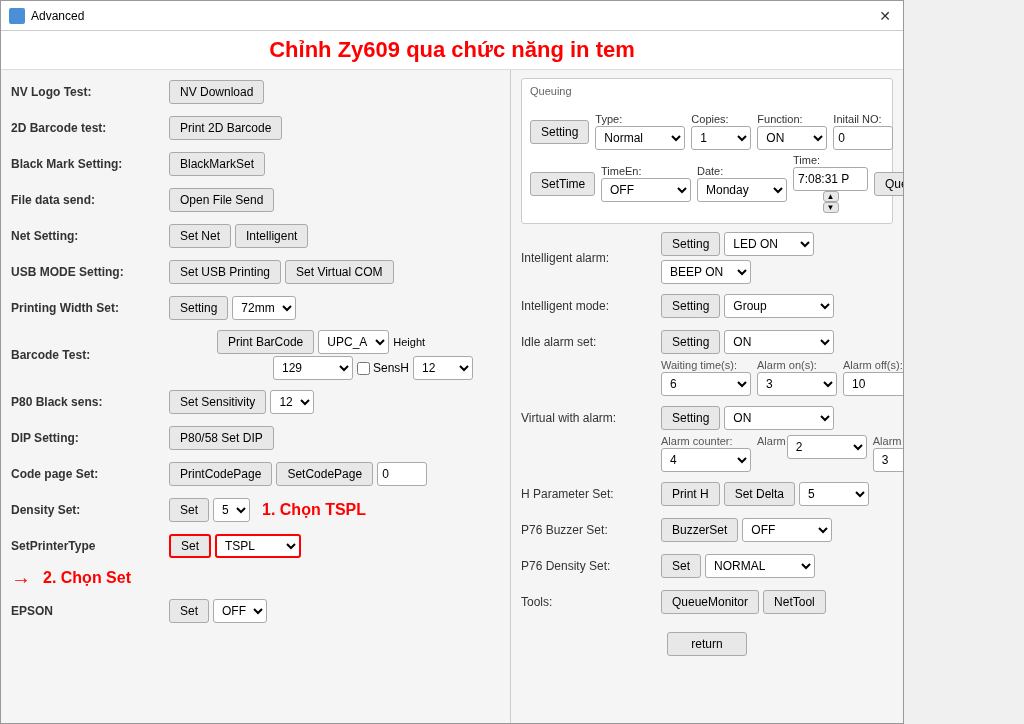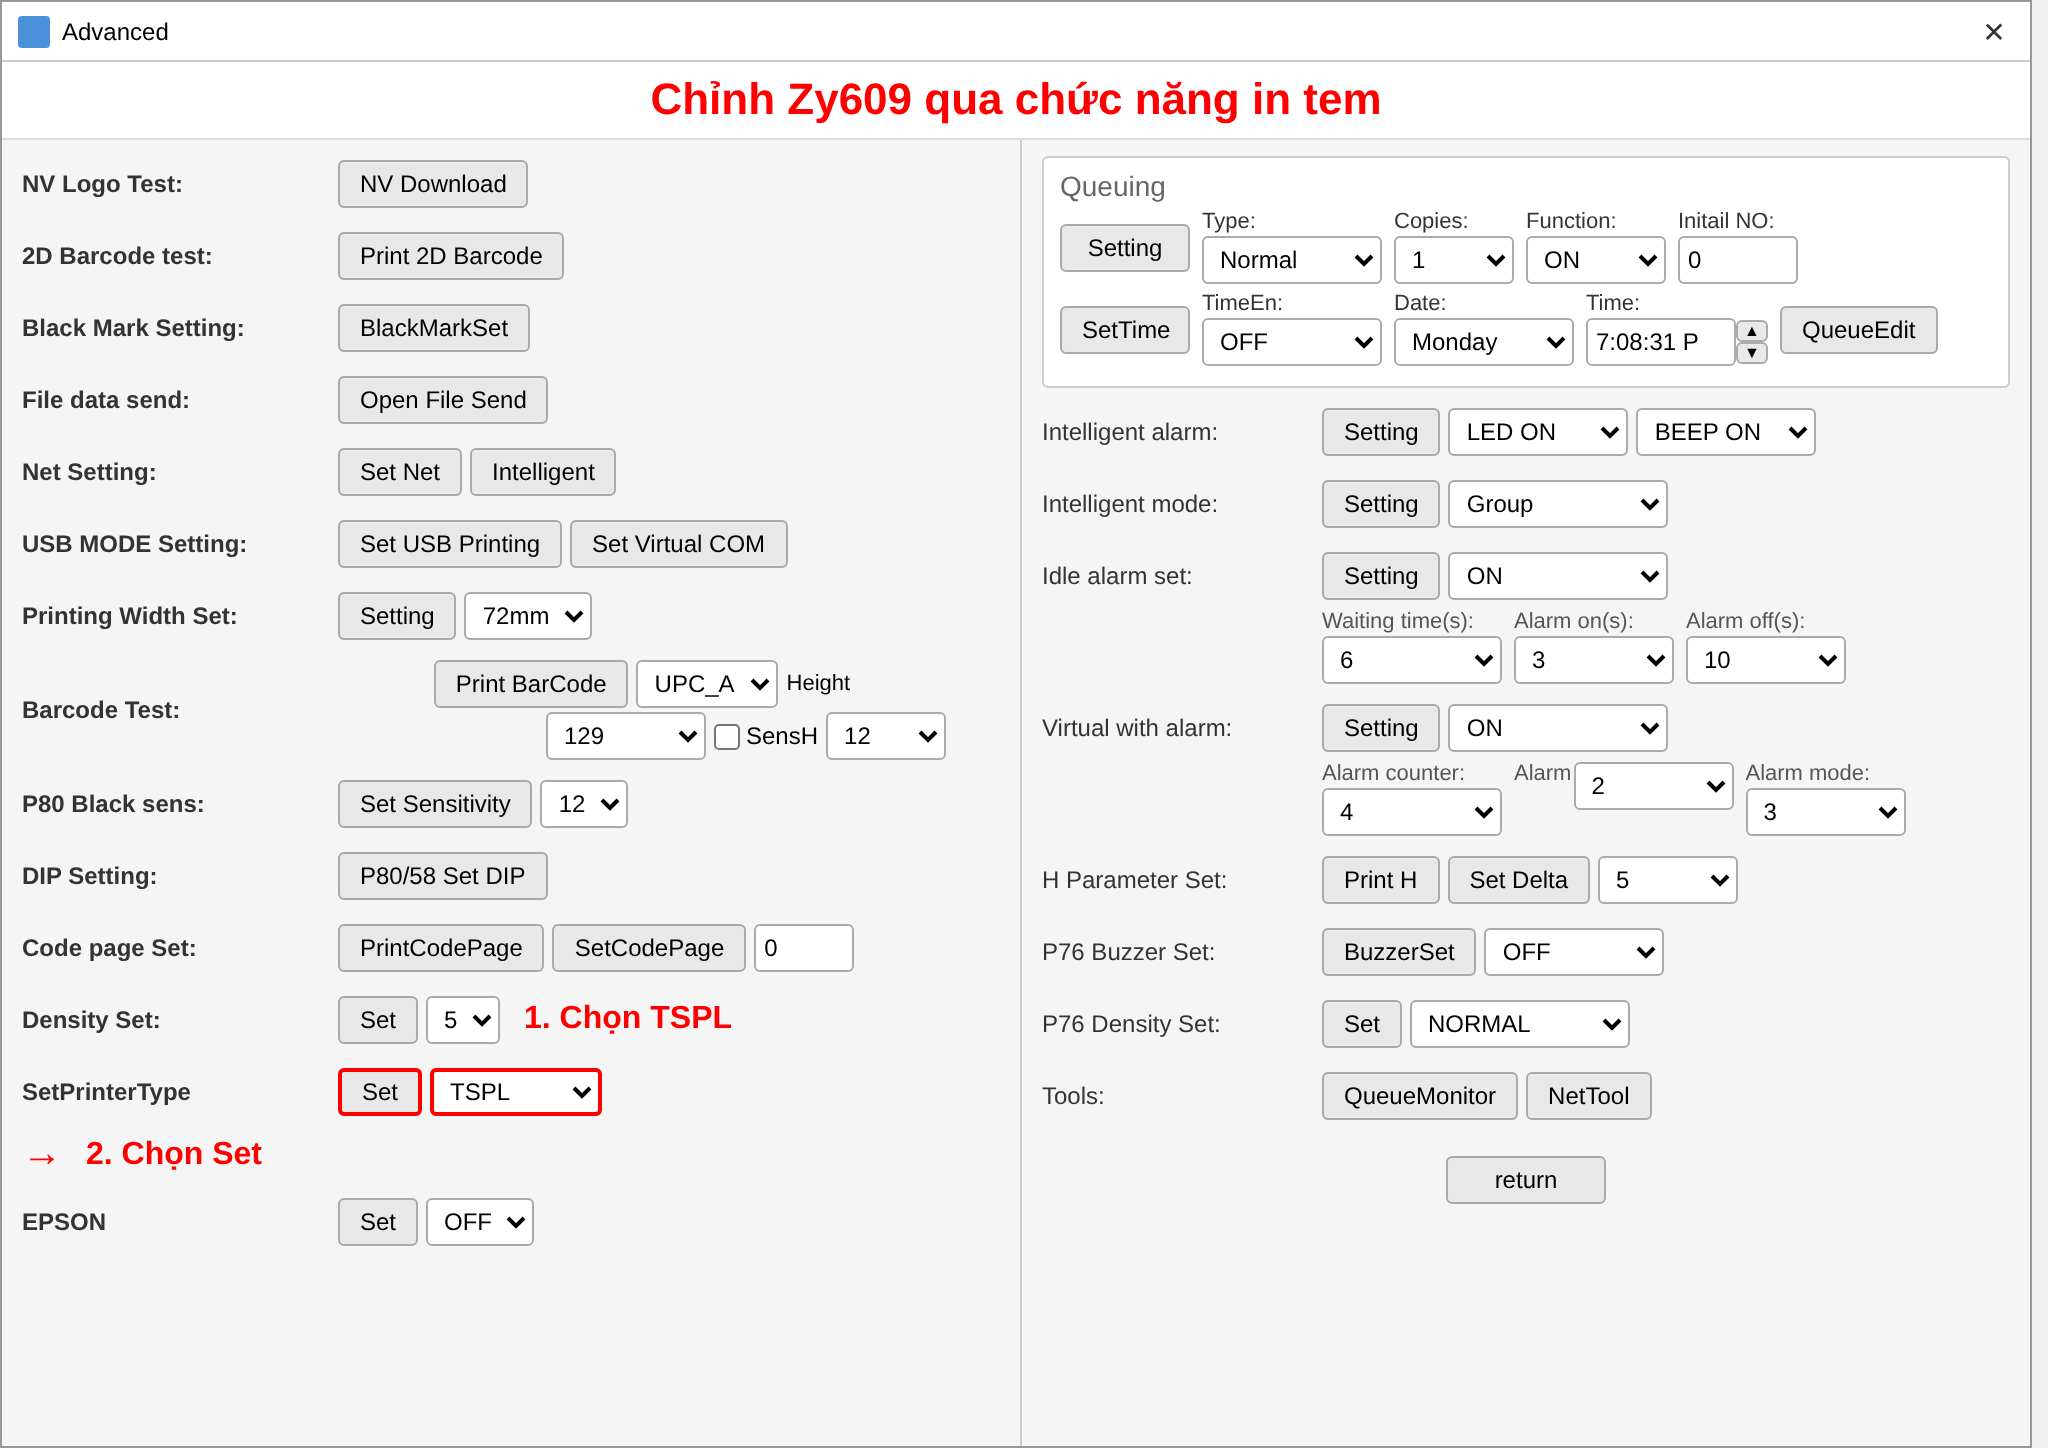--- a/index.html
+++ b/index.html
@@ -1,19 +1,19 @@
 <!DOCTYPE html>
 <html><head>
   <meta charset="utf-8">
   <style>
     * { box-sizing: border-box; margin: 0; padding: 0; }
     body { font-family: 'Segoe UI', Arial, sans-serif; font-size: 12px; background: #f0f0f0; }
     
     .window { 
-      width: 1016px; height: 724px; background: #737373; 
+      width: 904px; height: 724px; background: #737373; 
       border: 1px solid #999; display: flex; flex-direction: column;
       overflow: hidden;
     }
     
     .title-bar { 
       background: #fff; height: 30px; display: flex; align-items: center; 
       padding: 0 8px; border-bottom: 1px solid #ccc; justify-content: space-between;
     }
     .title-bar-left { display: flex; align-items: center; gap: 6px; }
     .title-icon { width: 16px; height: 16px; background: #4a90d9; border-radius: 2px; }
@@ -59,38 +59,38 @@
     
     input[type="text"] {
       padding: 2px 4px; border: 1px solid #aaa; border-radius: 3px;
       font-size: 12px; height: 24px; background: white;
     }
     
     .queuing-section {
       border: 1px solid #ccc; padding: 6px 8px; background: white; border-radius: 3px;
       margin-bottom: 8px;
     }
-    .queuing-title { font-size: 14px; color: #666; margin-bottom: 4px; }
+    .queuing-title { font-size: 11px; color: #666; margin-bottom: 16px; }
     .queuing-row { display: flex; align-items: center; gap: 6px; margin-bottom: 4px; }
     .col-header { font-size: 11px; color: #333; min-width: 50px; }
     
     .right-form-row {
       display: flex; align-items: center; margin-bottom: 8px; min-height: 28px;
     }
     .right-label { width: 140px; font-size: 12px; color: #333; flex-shrink: 0; }
     .right-controls { display: flex; align-items: center; gap: 4px; flex-wrap: wrap; }
     .sub-label { font-size: 11px; color: #555; }
     
     .annotation-red { color: red; font-size: 16px; font-weight: bold; margin-left: 8px; }
     
     .set-highlight { border: 2px solid red !important; }
     
     .checkbox-label { display: flex; align-items: center; gap: 3px; font-size: 12px; }
     
-    .spinner-input { display: flex; align-items: center; }
+    .spinner-input { display: flex; align-items: center; flex-direction: column; }
     .spinner-input input { width: 70px; }
     .spinner-btns { display: flex; flex-direction: column; }
     .spinner-btns button { 
       width: 16px; height: 11px; padding: 0; font-size: 8px; 
       display: flex; align-items: center; justify-content: center; min-height: 0;
     }
     
     .return-section {
       display: flex; justify-content: center; padding: 8px 10px 4px;
     }

